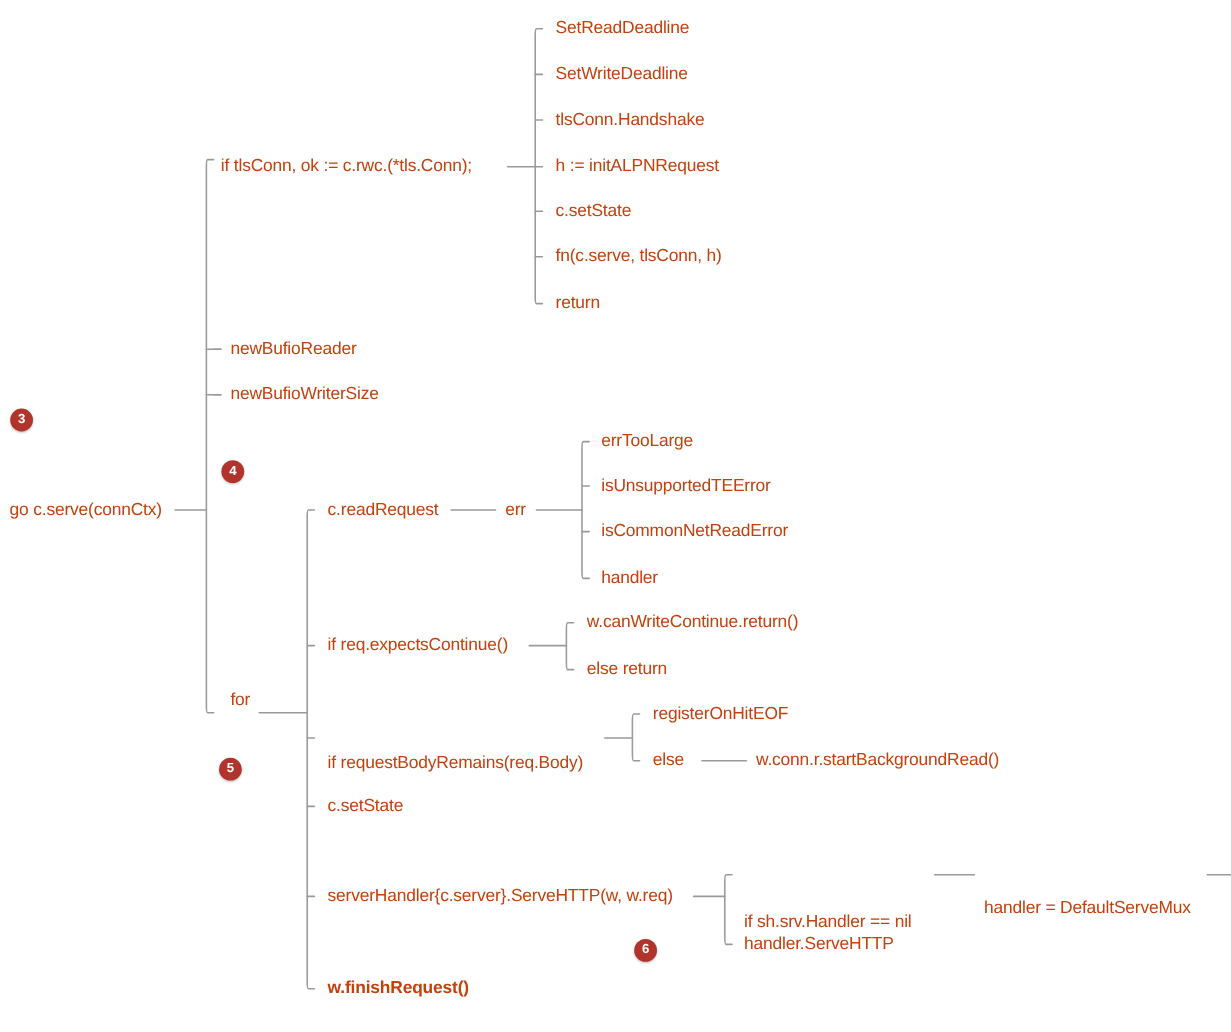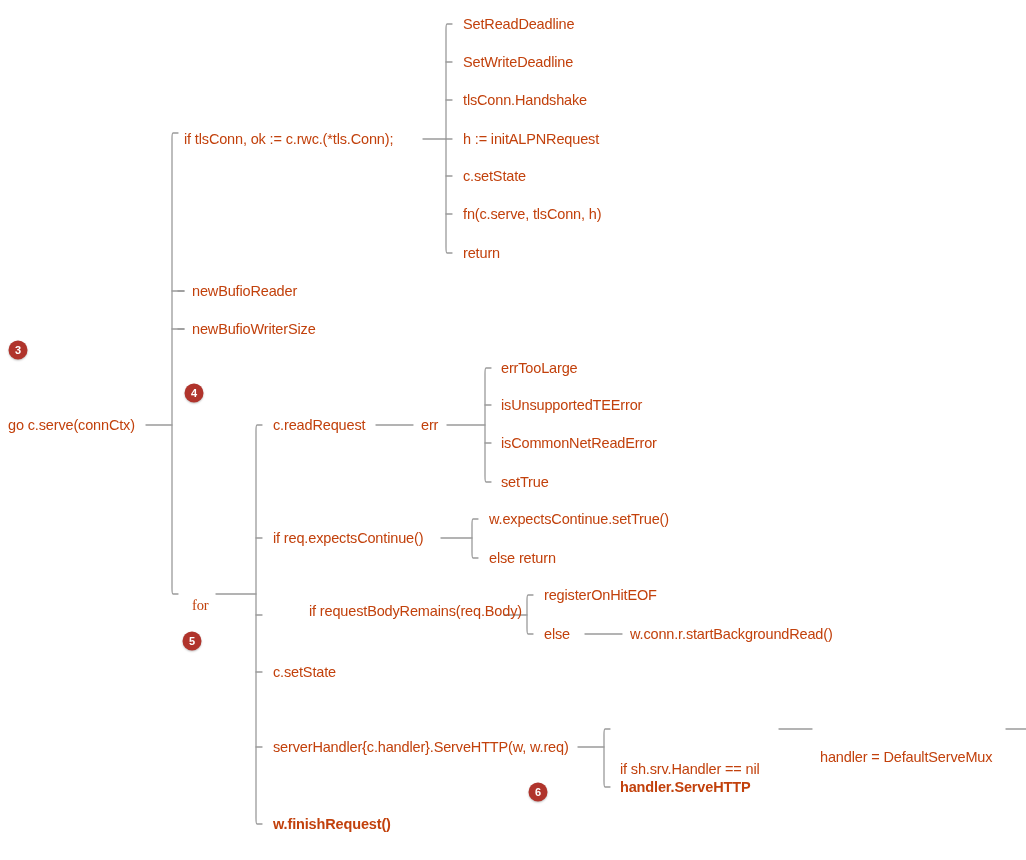--- a/index.html
+++ b/index.html
@@ -121,45 +121,45 @@
   <div class="node" style="left:463px; top:62px;">SetWriteDeadline</div>
   <div class="node" style="left:463px; top:100px;">tlsConn.Handshake</div>
   <div class="node" style="left:463px; top:139px;">h := initALPNRequest</div>
   <div class="node" style="left:463px; top:176px;">c.setState</div>
   <div class="node" style="left:463px; top:214px;">fn(c.serve, tlsConn, h)</div>
   <div class="node" style="left:463px; top:253px;">return</div>
 
   <div class="node" style="left:192px; top:291px;">newBufioReader</div>
   <div class="node" style="left:192px; top:329px;">newBufioWriterSize</div>
 
-  <div class="node" style="left:192px; top:605px;font-family:Liberation Serif, serif;">for</div>
+  <div class="node" style="left:192px; top:584px;">for</div>
 
   <div class="node" style="left:273px; top:425px;">c.readRequest</div>
   <div class="node" style="left:421px; top:425px;">err</div>
 
   <div class="node" style="left:501px; top:368px;">errTooLarge</div>
   <div class="node" style="left:501px; top:405px;">isUnsupportedTEError</div>
   <div class="node" style="left:501px; top:443px;">isCommonNetReadError</div>
-  <div class="node" style="left:501px; top:482px;">setTrue</div>
+  <div class="node" style="left:501px; top:482px;">handler</div>
 
   <div class="node" style="left:273px; top:538px;">if req.expectsContinue()</div>
-  <div class="node" style="left:489px; top:519px;">w.expectsContinue.setTrue()</div>
+  <div class="node" style="left:489px; top:519px;">w.canWriteContinue.return()</div>
   <div class="node" style="left:489px; top:558px;">else return</div>
 
-  <div class="node" style="left:273px; top:611px;margin-left:36px;">if requestBodyRemains(req.Body)</div>
+  <div class="node" style="left:273px; top:636px;">if requestBodyRemains(req.Body)</div>
   <div class="node" style="left:544px; top:595px;">registerOnHitEOF</div>
   <div class="node" style="left:544px; top:634px;">else</div>
   <div class="node" style="left:630px; top:634px;text-align:right;">w.conn.r.startBackgroundRead()</div>
 
   <div class="node" style="left:273px; top:672px;">c.setState</div>
 
-  <div class="node" style="left:273px; top:747px;">serverHandler{c.handler}.ServeHTTP(w, w.req)</div>
+  <div class="node" style="left:273px; top:747px;">serverHandler{c.server}.ServeHTTP(w, w.req)</div>
   <div class="node" style="left:620px; top:729px;margin-top:40px;">if sh.srv.Handler == nil</div>
   <div class="node" style="left:820px; top:729px;margin-top:28px;">handler = DefaultServeMux</div>
-  <div class="node" style="left:620px; top:787px;font-weight:bold;">handler.ServeHTTP</div>
+  <div class="node" style="left:620px; top:787px;">handler.ServeHTTP</div>
 
   <div class="node" style="left:273px; top:824px;font-weight:bold;">w.finishRequest()</div>
 
   <div class="badge" style="left:18px; top:350px;">3</div>
   <div class="badge" style="left:194px; top:393px;">4</div>
   <div class="badge" style="left:192px; top:641px;">5</div>
   <div class="badge" style="left:538px; top:792px;">6</div>
 
 </div>
 

